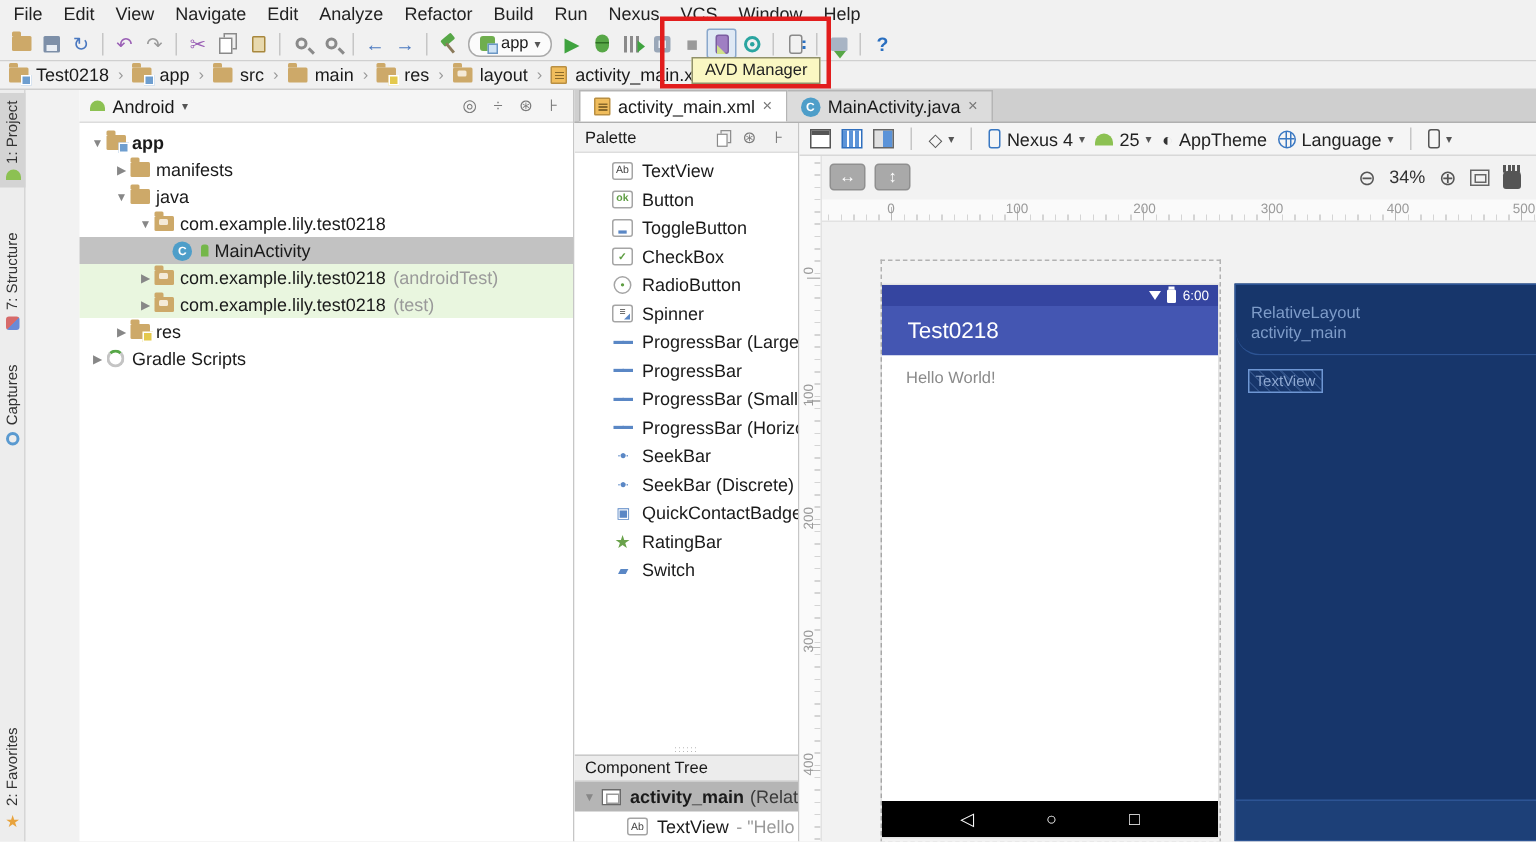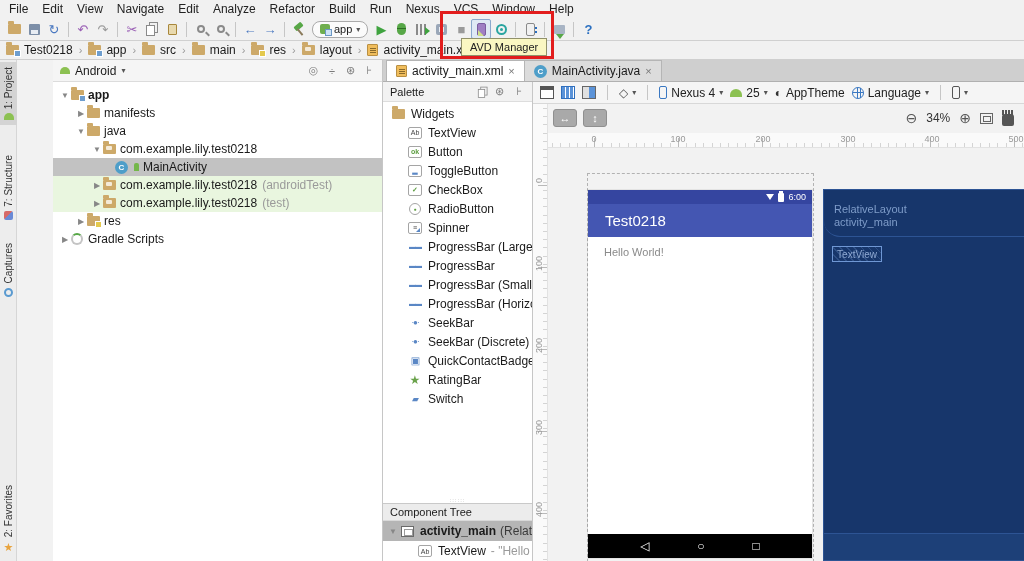--- a/index.html
+++ b/index.html
@@ -459,26 +459,20 @@
 
       <div class="pal">
         <div class="pal-h">
           <span>Palette</span>
           <span class="spring"></span>
           <span class="i-copy" style="transform:scale(.8);"></span>
           <span class="hic">⊛</span>
           <span class="hic">⊦</span>
         </div>
         <div class="pal-list">
-          <div class="prow group">
-            <span class="pic">
-                <span class="fld"></span>
-              </span>
-            <span>Widgets</span>
-          </div>
           <div class="prow">
             <span class="pic">
                 <span class="pbox">Ab</span>
               </span>
             <span>TextView</span>
           </div>
           <div class="prow">
             <span class="pic">
                 <span class="pbox pgrn">ok</span>
               </span>

